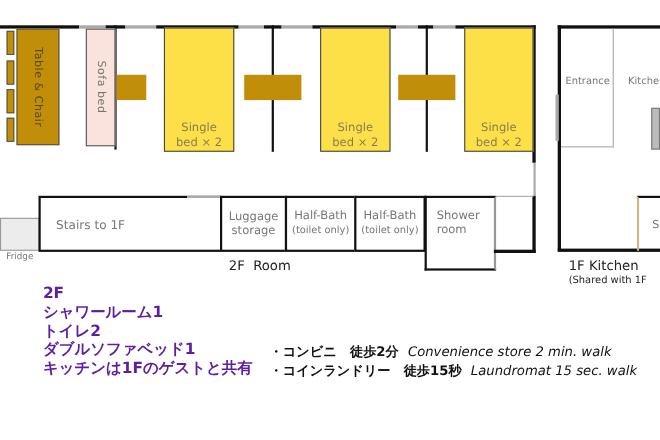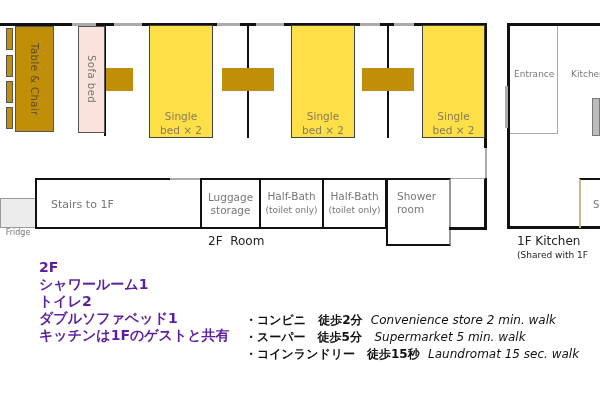--- a/index.html
+++ b/index.html
@@ -117,15 +117,14 @@
 <div class="abs" style="left:7px;top:259px;margin-left:32px;">
   <div class="purple">2F</div>
   <div class="purple">シャワールーム1</div>
   <div class="purple">トイレ2</div>
   <div class="purple">ダブルソファベッド1</div>
   <div class="purple">キッチンは1Fのゲストと共有</div>
 </div>
 
 <div class="abs" style="left:245px;top:312px;">
   <div class="amen"><span>・コンビニ　徒歩2分</span>&nbsp;&nbsp;<span style="font-style:italic;font-weight:normal;">Convenience store 2 min. walk</span></div>
-  <div class="amen"><span>・スーパー　徒歩5分</span>&nbsp;&nbsp;&nbsp;<span style="font-style:italic;font-weight:normal;">Supermarket  5 min. walk</span></div>
   <div class="amen"><span>・コインランドリー　徒歩15秒</span>&nbsp;&nbsp;<span style="font-style:italic;font-weight:normal;">Laundromat  15 sec. walk</span></div>
 </div>
 
 </body></html>

